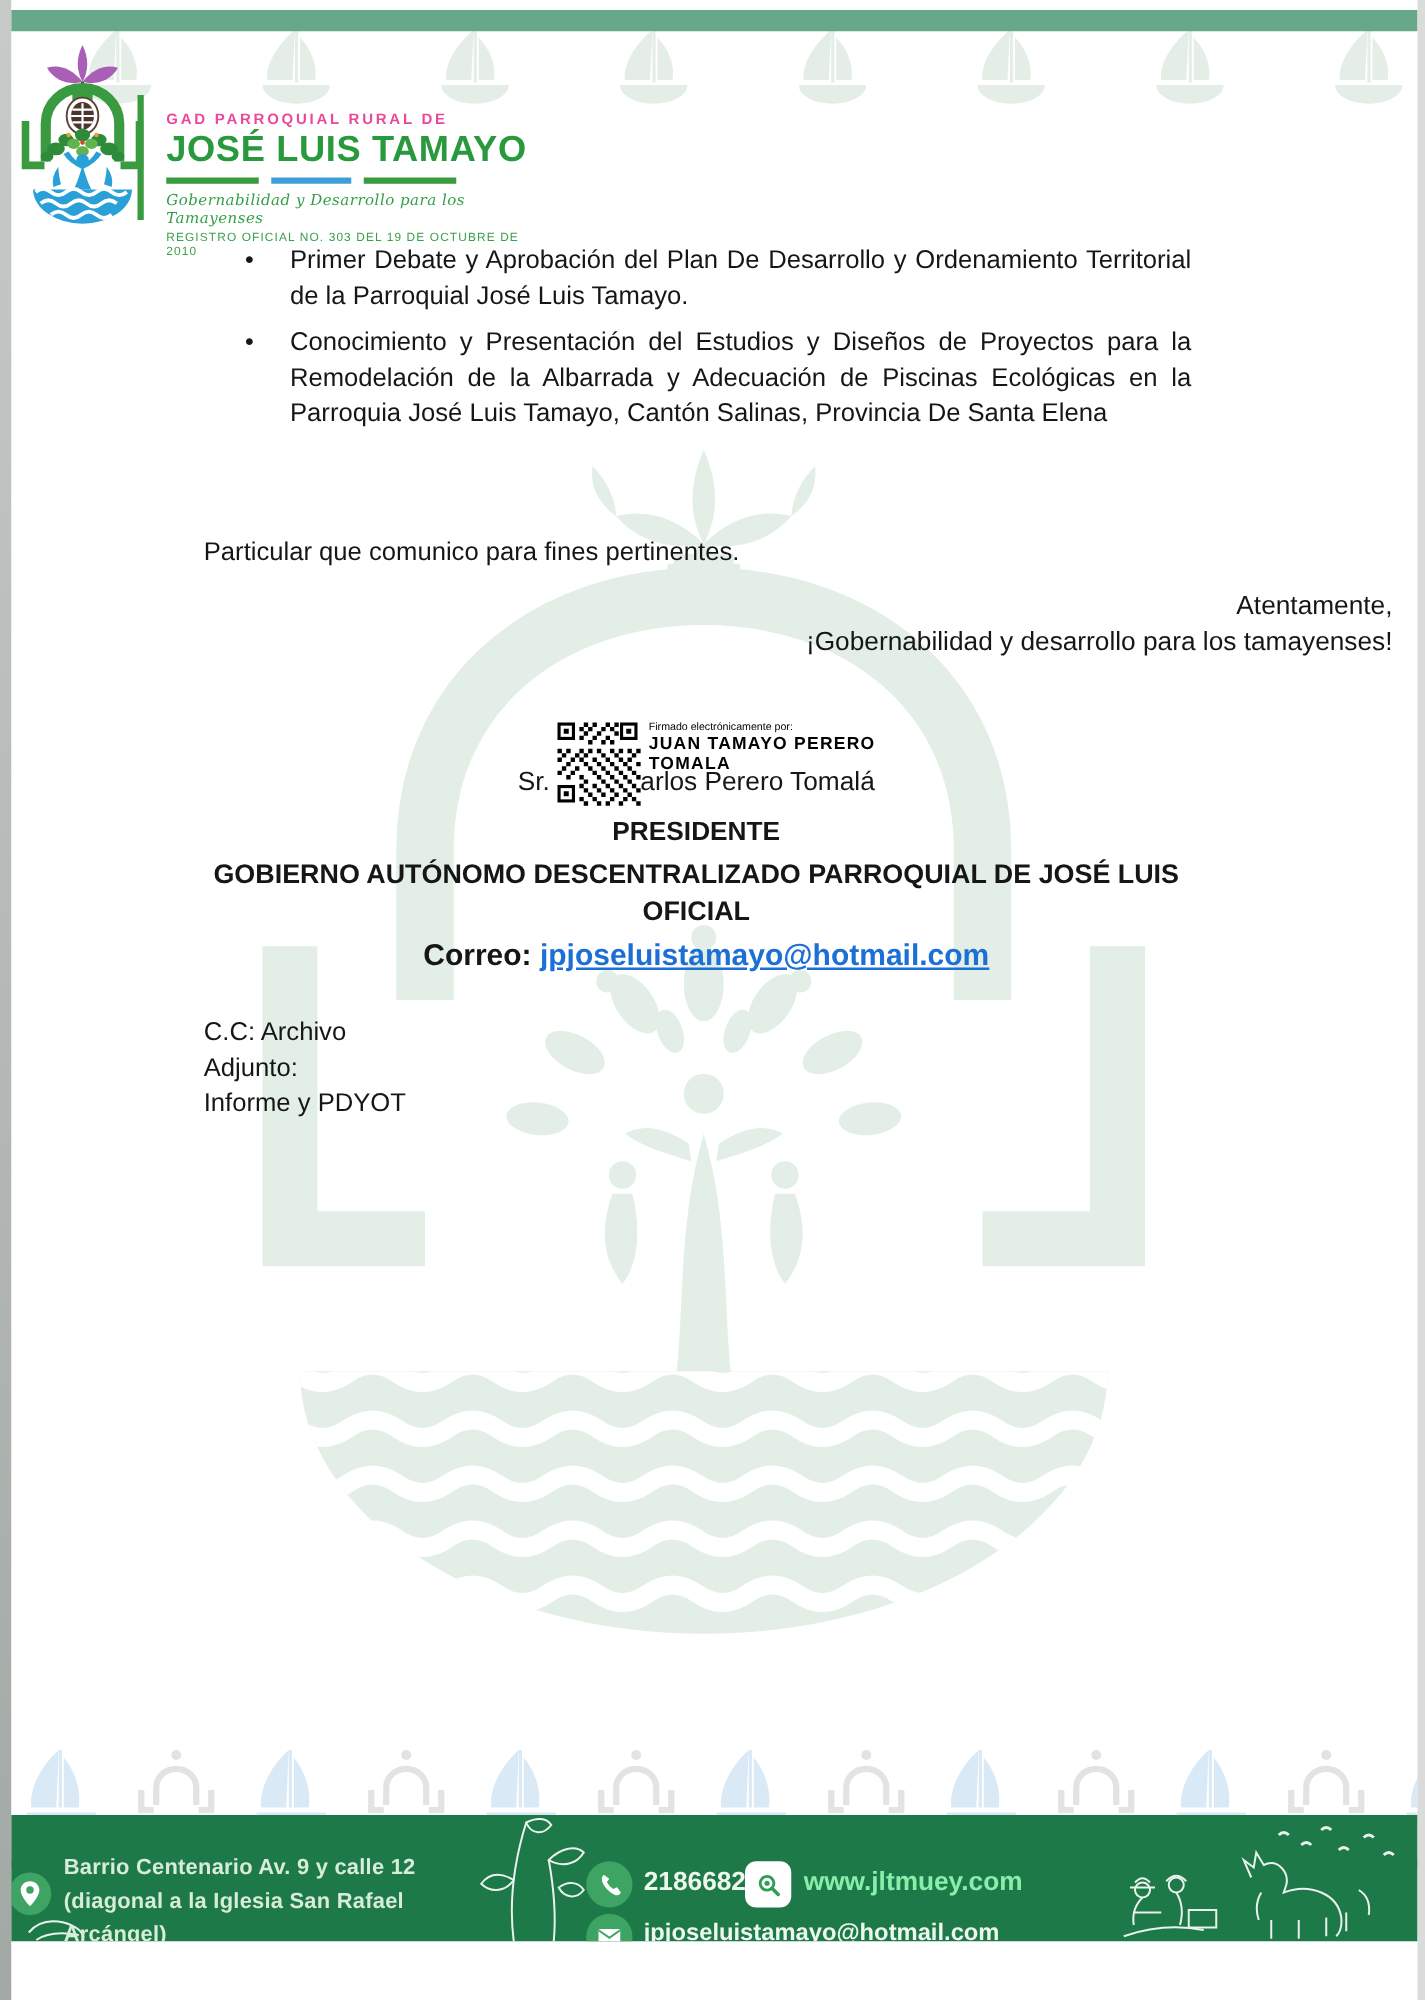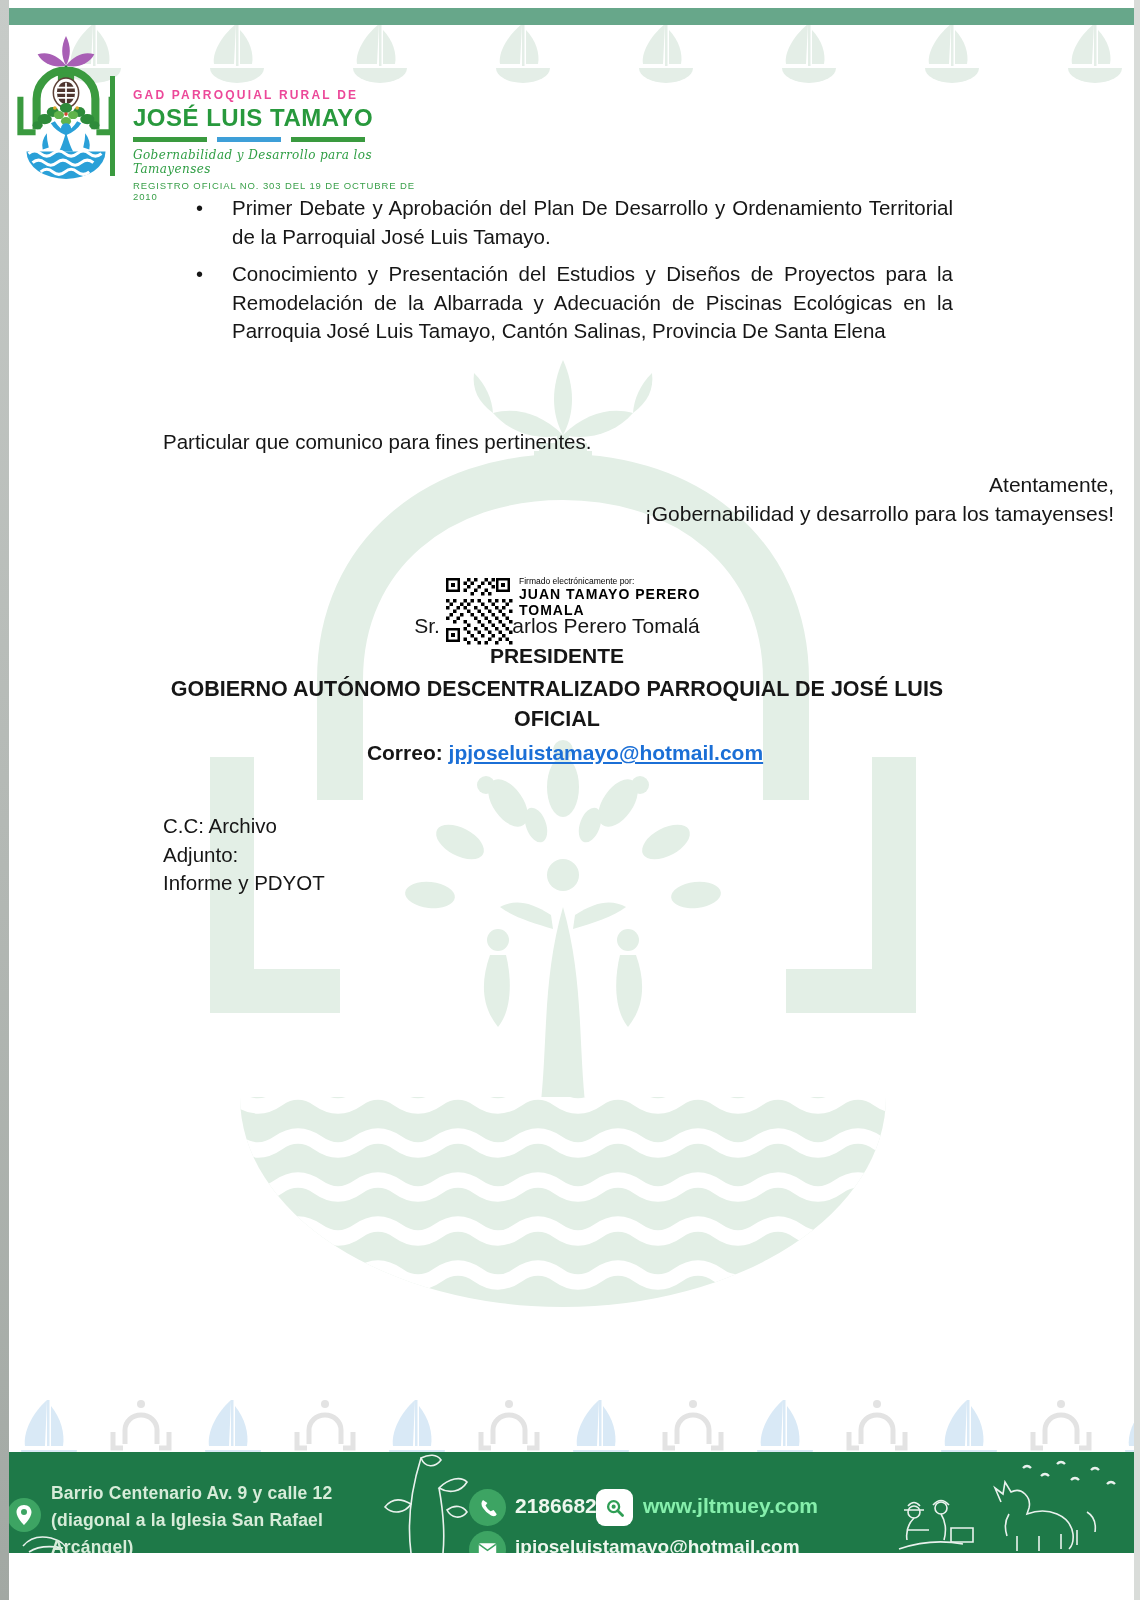--- a/index.html
+++ b/index.html
@@ -13,44 +13,44 @@
 
   
   .band-boats{position:absolute;top:22px;left:9px;right:6px;height:64px;z-index:1;}
   .band-boats svg{position:absolute;top:0;}
 
   
   .logo{position:absolute;left:10px;top:34px;width:112px;height:152px;z-index:4;}
   .hdr-divider{position:absolute;left:110px;top:76px;width:5px;height:100px;background:#3a9a3f;z-index:4;}
   .hdr-text{position:absolute;left:133px;top:88px;width:300px;z-index:4;}
   .org-small{font-size:12px;letter-spacing:2.2px;font-weight:bold;color:#ec4899;}
-  .org-name{font-size:24px;font-weight:800;letter-spacing:.5px;color:#28993d;margin-top:2px;white-space:nowrap;}
+  .org-name{font-size:29px;font-weight:800;letter-spacing:.5px;color:#28993d;margin-top:2px;white-space:nowrap;}
   .org-bars{display:flex;gap:10px;margin-top:5px;width:232px;}
   .org-bars .b{height:5px;}
   .b-g{background:#3a9a3f;width:74px;} .b-b{background:#3e9fd8;width:64px;}
   .tagline{margin-top:6px;font-family:"DejaVu Serif",serif;font-style:italic;font-size:12px;color:#2f9e44;letter-spacing:.4px;}
   .registro{margin-top:4px;font-size:9.5px;letter-spacing:.9px;color:#3aa04a;}
 
   
   .watermark{position:absolute;left:168px;top:355px;width:790px;height:960px;z-index:0;}
 
   
   .bullets{position:absolute;left:196px;top:194px;width:757px;z-index:3;}
   .bullet{display:flex;}
   .bullet + .bullet{margin-top:9px;}
   .bullet .marker{width:36px;font-size:20px;line-height:28.5px;}
   .bullet .btext{flex:1;font-size:20.5px;line-height:28.5px;text-align:justify;}
   .closing{position:absolute;left:163px;top:386px;font-size:20.5px;z-index:3;margin-top:44px;}
   .center-note{position:absolute;left:0;top:470px;width:1114px;text-align:right;font-size:21px;line-height:29px;z-index:3;}
 
   .sig{position:absolute;left:0;top:614px;width:1114px;text-align:center;z-index:3;}
   .sig-name{font-size:21px;}
-  .sig-title{font-size:21px;font-weight:bold;margin-top:6px;}
+  .sig-title{font-size:21px;font-weight:bold;margin-top:16px;}
   .sig-org{font-size:21.5px;font-weight:bold;line-height:30px;margin:6px auto 0;}
-  .sig-email{margin-top:7px;font-size:21px;padding-left:16px;}
+  .sig-email{margin-top:7px;font-size:24px;padding-left:16px;}
   .sig-email .lbl{font-weight:bold;}
   .sig-email a{color:#1b6fd6;font-weight:bold;text-decoration:underline;}
 
   .stamp{position:absolute;left:443px;top:575px;width:306px;height:74px;z-index:6;text-align:left;}
   .stamp .qr{position:absolute;left:0;top:0;width:70px;height:70px;}
   .stamp-text{position:absolute;left:76px;top:1px;font-family:Liberation Sans, sans-serif;color:#000000;}
   .stamp-text .fl{font-size:8.5px;}
   .stamp-text .nm{font-size:14px;font-weight:bold;line-height:16px;letter-spacing:1px;}
 
   .cc{position:absolute;left:163px;top:812px;font-size:20.5px;line-height:28.5px;z-index:3;}

